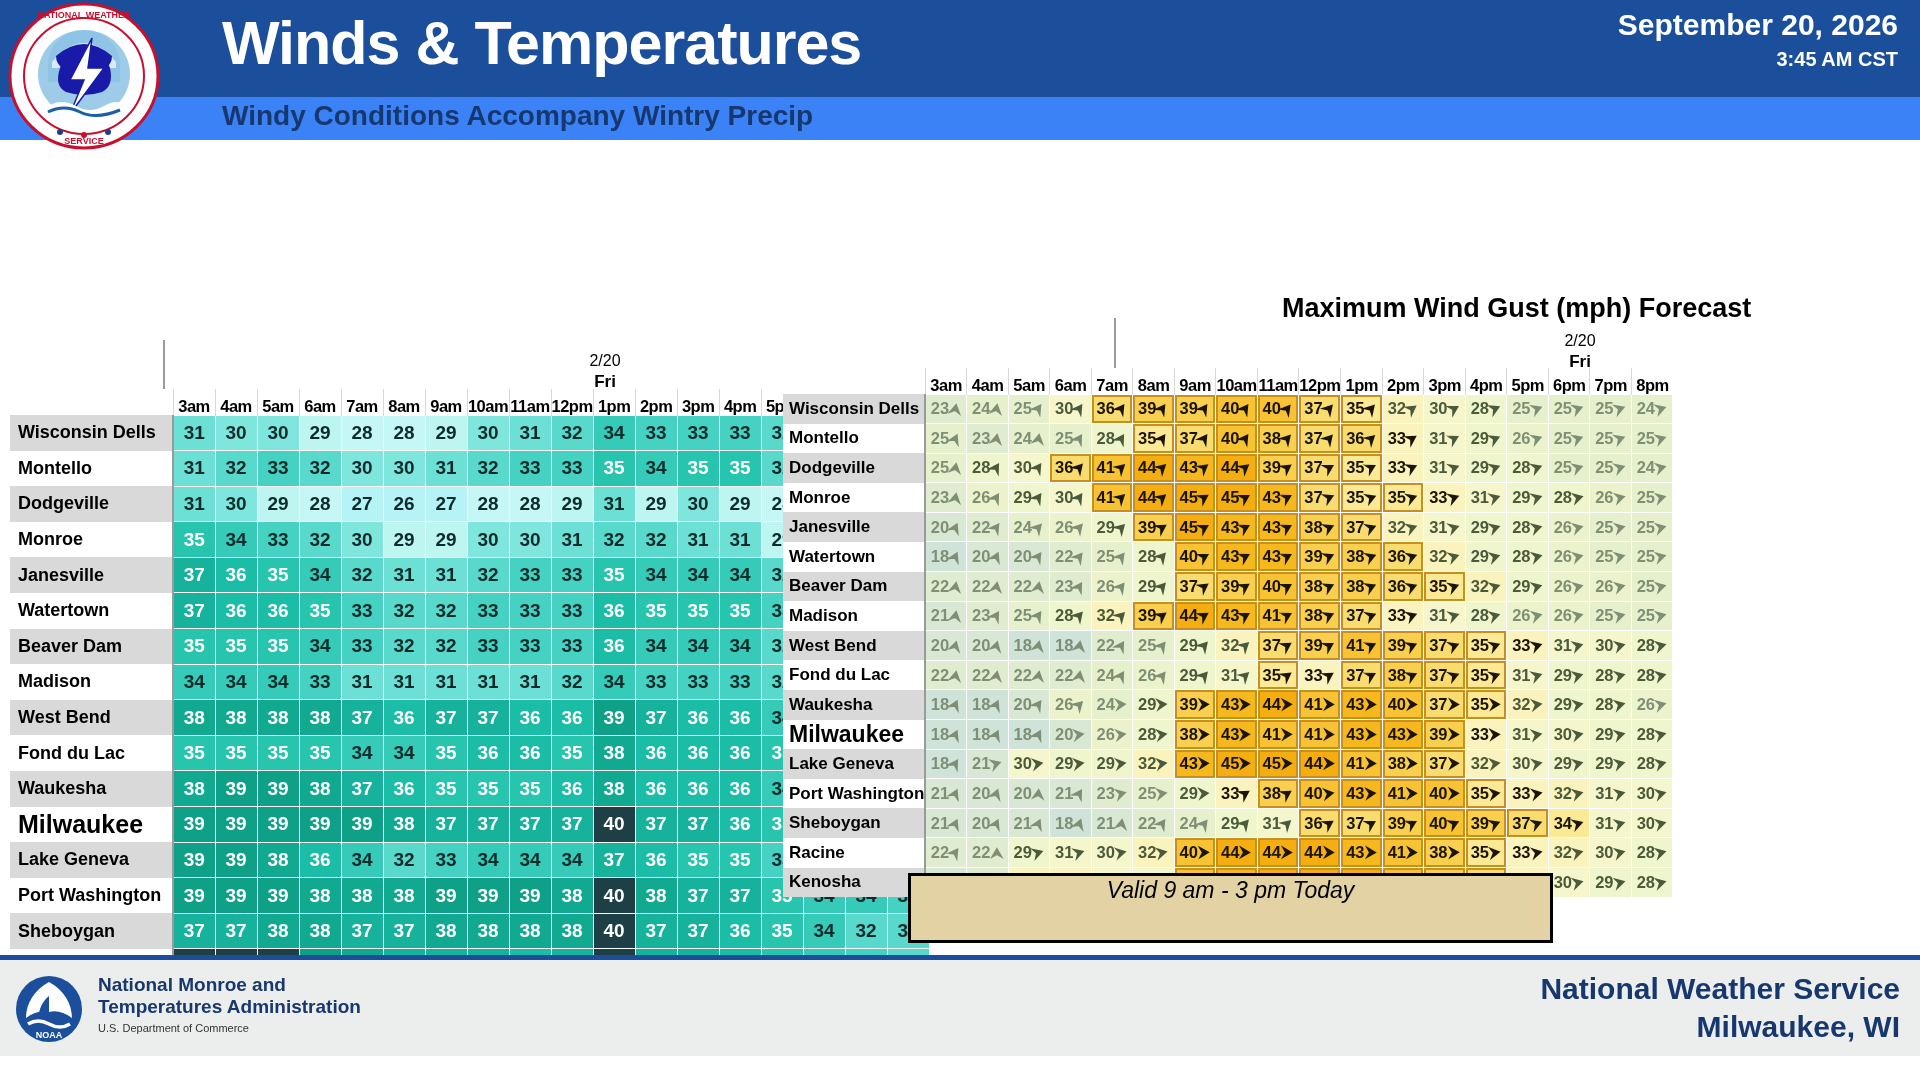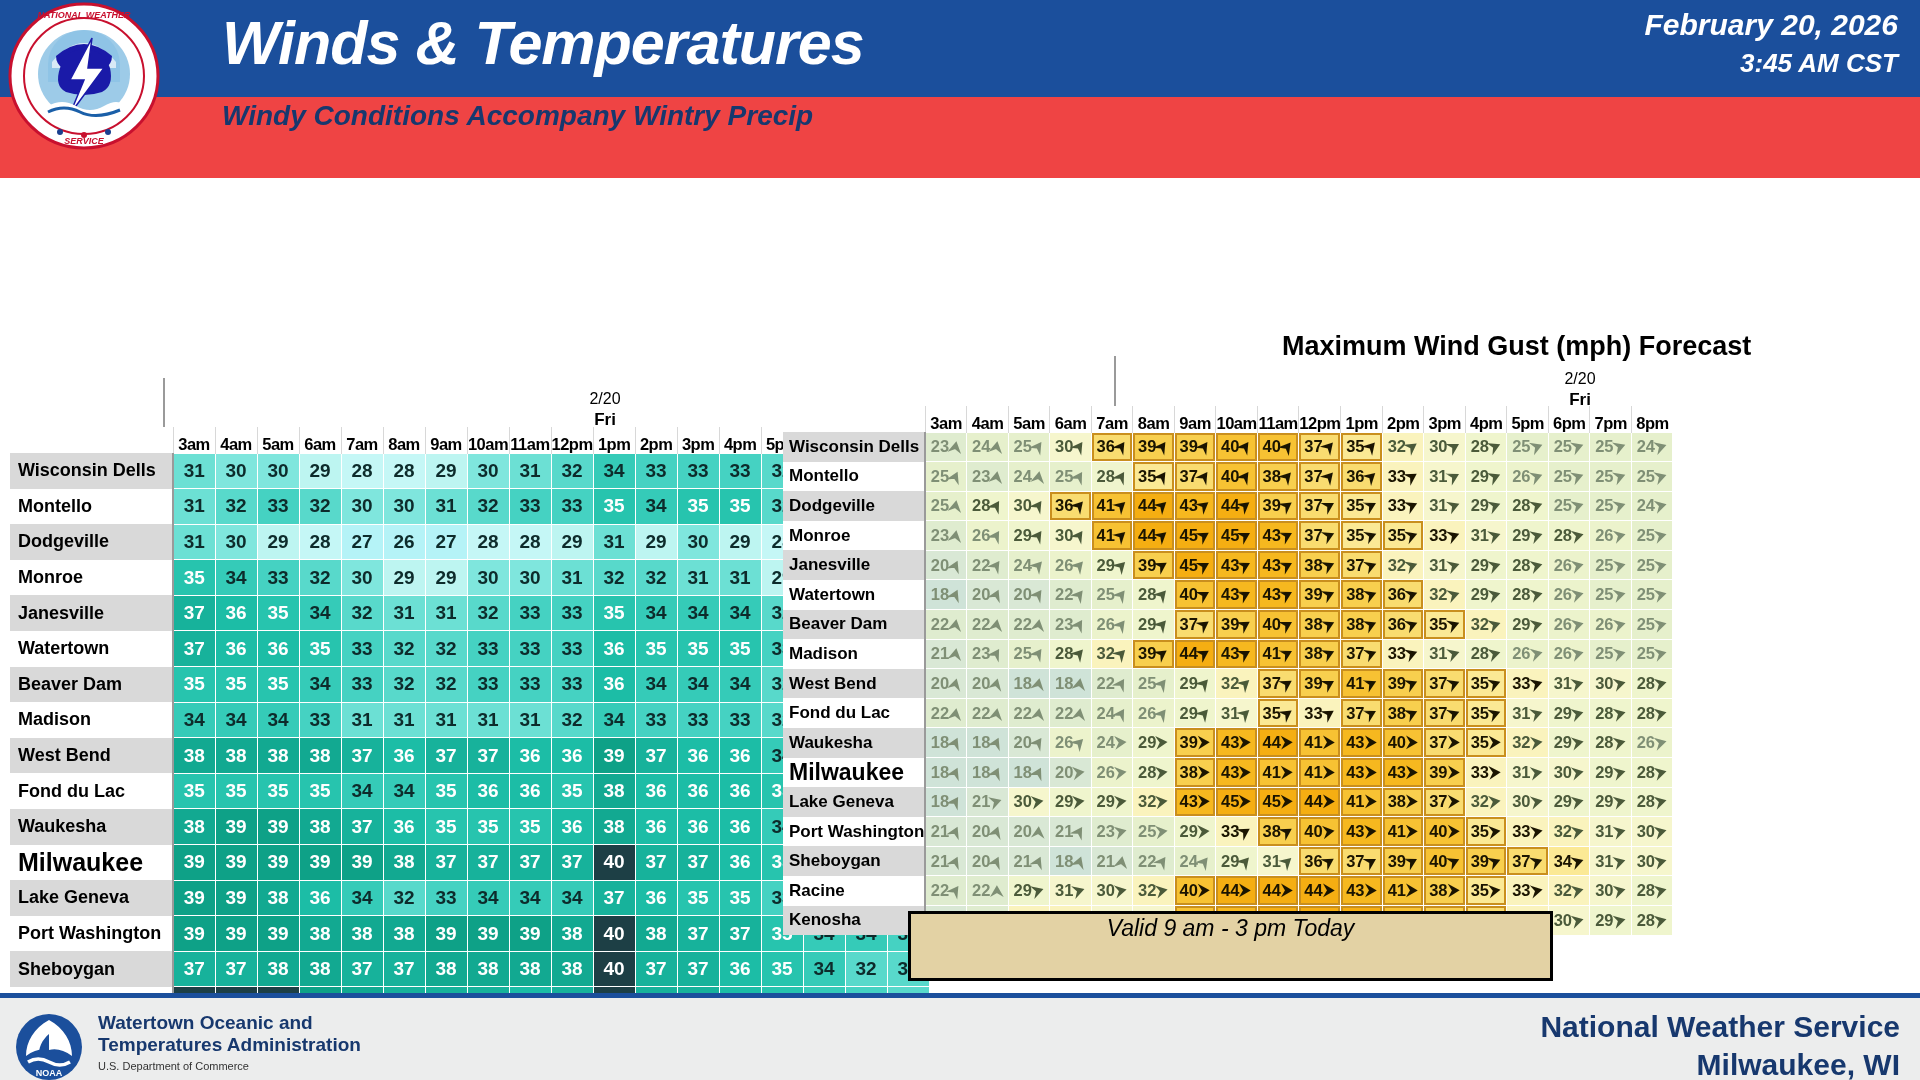--- a/index.html
+++ b/index.html
@@ -5,23 +5,22 @@
   * { box-sizing: border-box; margin:0; padding:0; }
   html,body { width:1920px; height:1080px; overflow:hidden; }
   body {
     font-family: "Liberation Sans", sans-serif;
     background:#ffffff;
   }
 
   
   .header {
     position:relative;
-    width:1920px; height:178px;
-    background:#ef4444;
-    font-style:italic;
+    width:1920px; height:140px;
+    background:#3b82f6;
   }
   .header-blue {
     position:absolute; left:0; top:0; width:1920px; height:97px;
     background:#1b4f9c;
   }
   .logo {
     position:absolute; left:8px; top:2px; width:152px; height:148px;
     z-index:5;
   }
   .title-main {
@@ -37,21 +36,21 @@
     font-size:28px; font-weight:bold;
     z-index:6;
   }
   .date-line1 {
     position:absolute; right:22px; top:8px;
     color:#ffffff; font-size:30px; font-weight:bold; text-align:right;
     z-index:6;
   }
   .date-line2 {
     position:absolute; right:22px; top:48px;
-    color:#ffffff; font-size:26px; font-weight:bold; text-align:center;
+    color:#ffffff; font-size:20px; font-weight:bold; text-align:center;
     z-index:6;
   }
 
   
   .stage { position:relative; width:1920px; height:830px; background:#fff; }
 
   .panel-title {
     position:absolute;
     font-size:27px; font-weight:bold; color:#000;
     white-space:nowrap;
@@ -197,21 +196,21 @@
     <path d="M40 110 Q56 102 72 110 Q88 118 112 108" stroke="#1a5fa8" stroke-width="3" fill="none"></path>
     <text x="76" y="16" font-size="9" font-weight="bold" fill="#c8102e" text-anchor="middle" font-family="Liberation Sans, sans-serif">NATIONAL WEATHER</text>
     <text x="76" y="142" font-size="9" font-weight="bold" fill="#c8102e" text-anchor="middle" font-family="Liberation Sans, sans-serif">SERVICE</text>
     <circle cx="52" cy="130" r="3" fill="#1a3f8f"></circle>
     <circle cx="76" cy="133" r="3" fill="#c8102e"></circle>
     <circle cx="100" cy="130" r="3" fill="#1a3f8f"></circle>
   </svg>
 
   <div class="title-main">Winds &amp; Temperatures</div>
   <div class="title-sub">Windy Conditions Accompany Wintry Precip</div>
-  <div class="date-line1">February 20, 2026</div>
+  <div class="date-line1">September 20, 2026</div>
   <div class="date-line2">3:45 AM CST</div>
 </div>
 
 <div class="stage">
 
   <div class="vdiv" id="temp-vdiv"></div>
   <div class="daylabel" id="temp-day">
     <span>2/20</span>
     <b>Fri</b>
   </div>
@@ -997,20 +996,20 @@
 
   <div class="footer">
     <svg class="noaa-logo" viewBox="0 0 70 70">
       <circle cx="35" cy="35" r="33" fill="#1b4f9c"></circle>
       <path d="M35 8 C20 16 12 30 12 44 C20 38 28 36 35 38 C42 36 50 38 58 44 C58 30 50 16 35 8 Z" fill="#ffffff"></path>
       <path d="M35 22 C28 28 24 36 25 46 C30 40 34 38 35 38 Z" fill="#1b4f9c"></path>
       <path d="M14 50 Q24 44 35 50 Q46 56 56 50" stroke="#ffffff" stroke-width="3.5" fill="none"></path>
       <text x="35" y="64" font-size="9" font-weight="bold" fill="#ffffff" text-anchor="middle" font-family="Liberation Sans, sans-serif">NOAA</text>
     </svg>
     <div class="noaa-t1">
-      <div>Watertown Oceanic and</div>
+      <div>National Monroe and</div>
       <div>Temperatures Administration</div>
     </div>
     <div class="noaa-t2">U.S. Department of Commerce</div>
     <div class="nws-r1">National Weather Service</div>
     <div class="nws-r2">Milwaukee, WI</div>
   </div>
 </div>
 
 </body></html>

